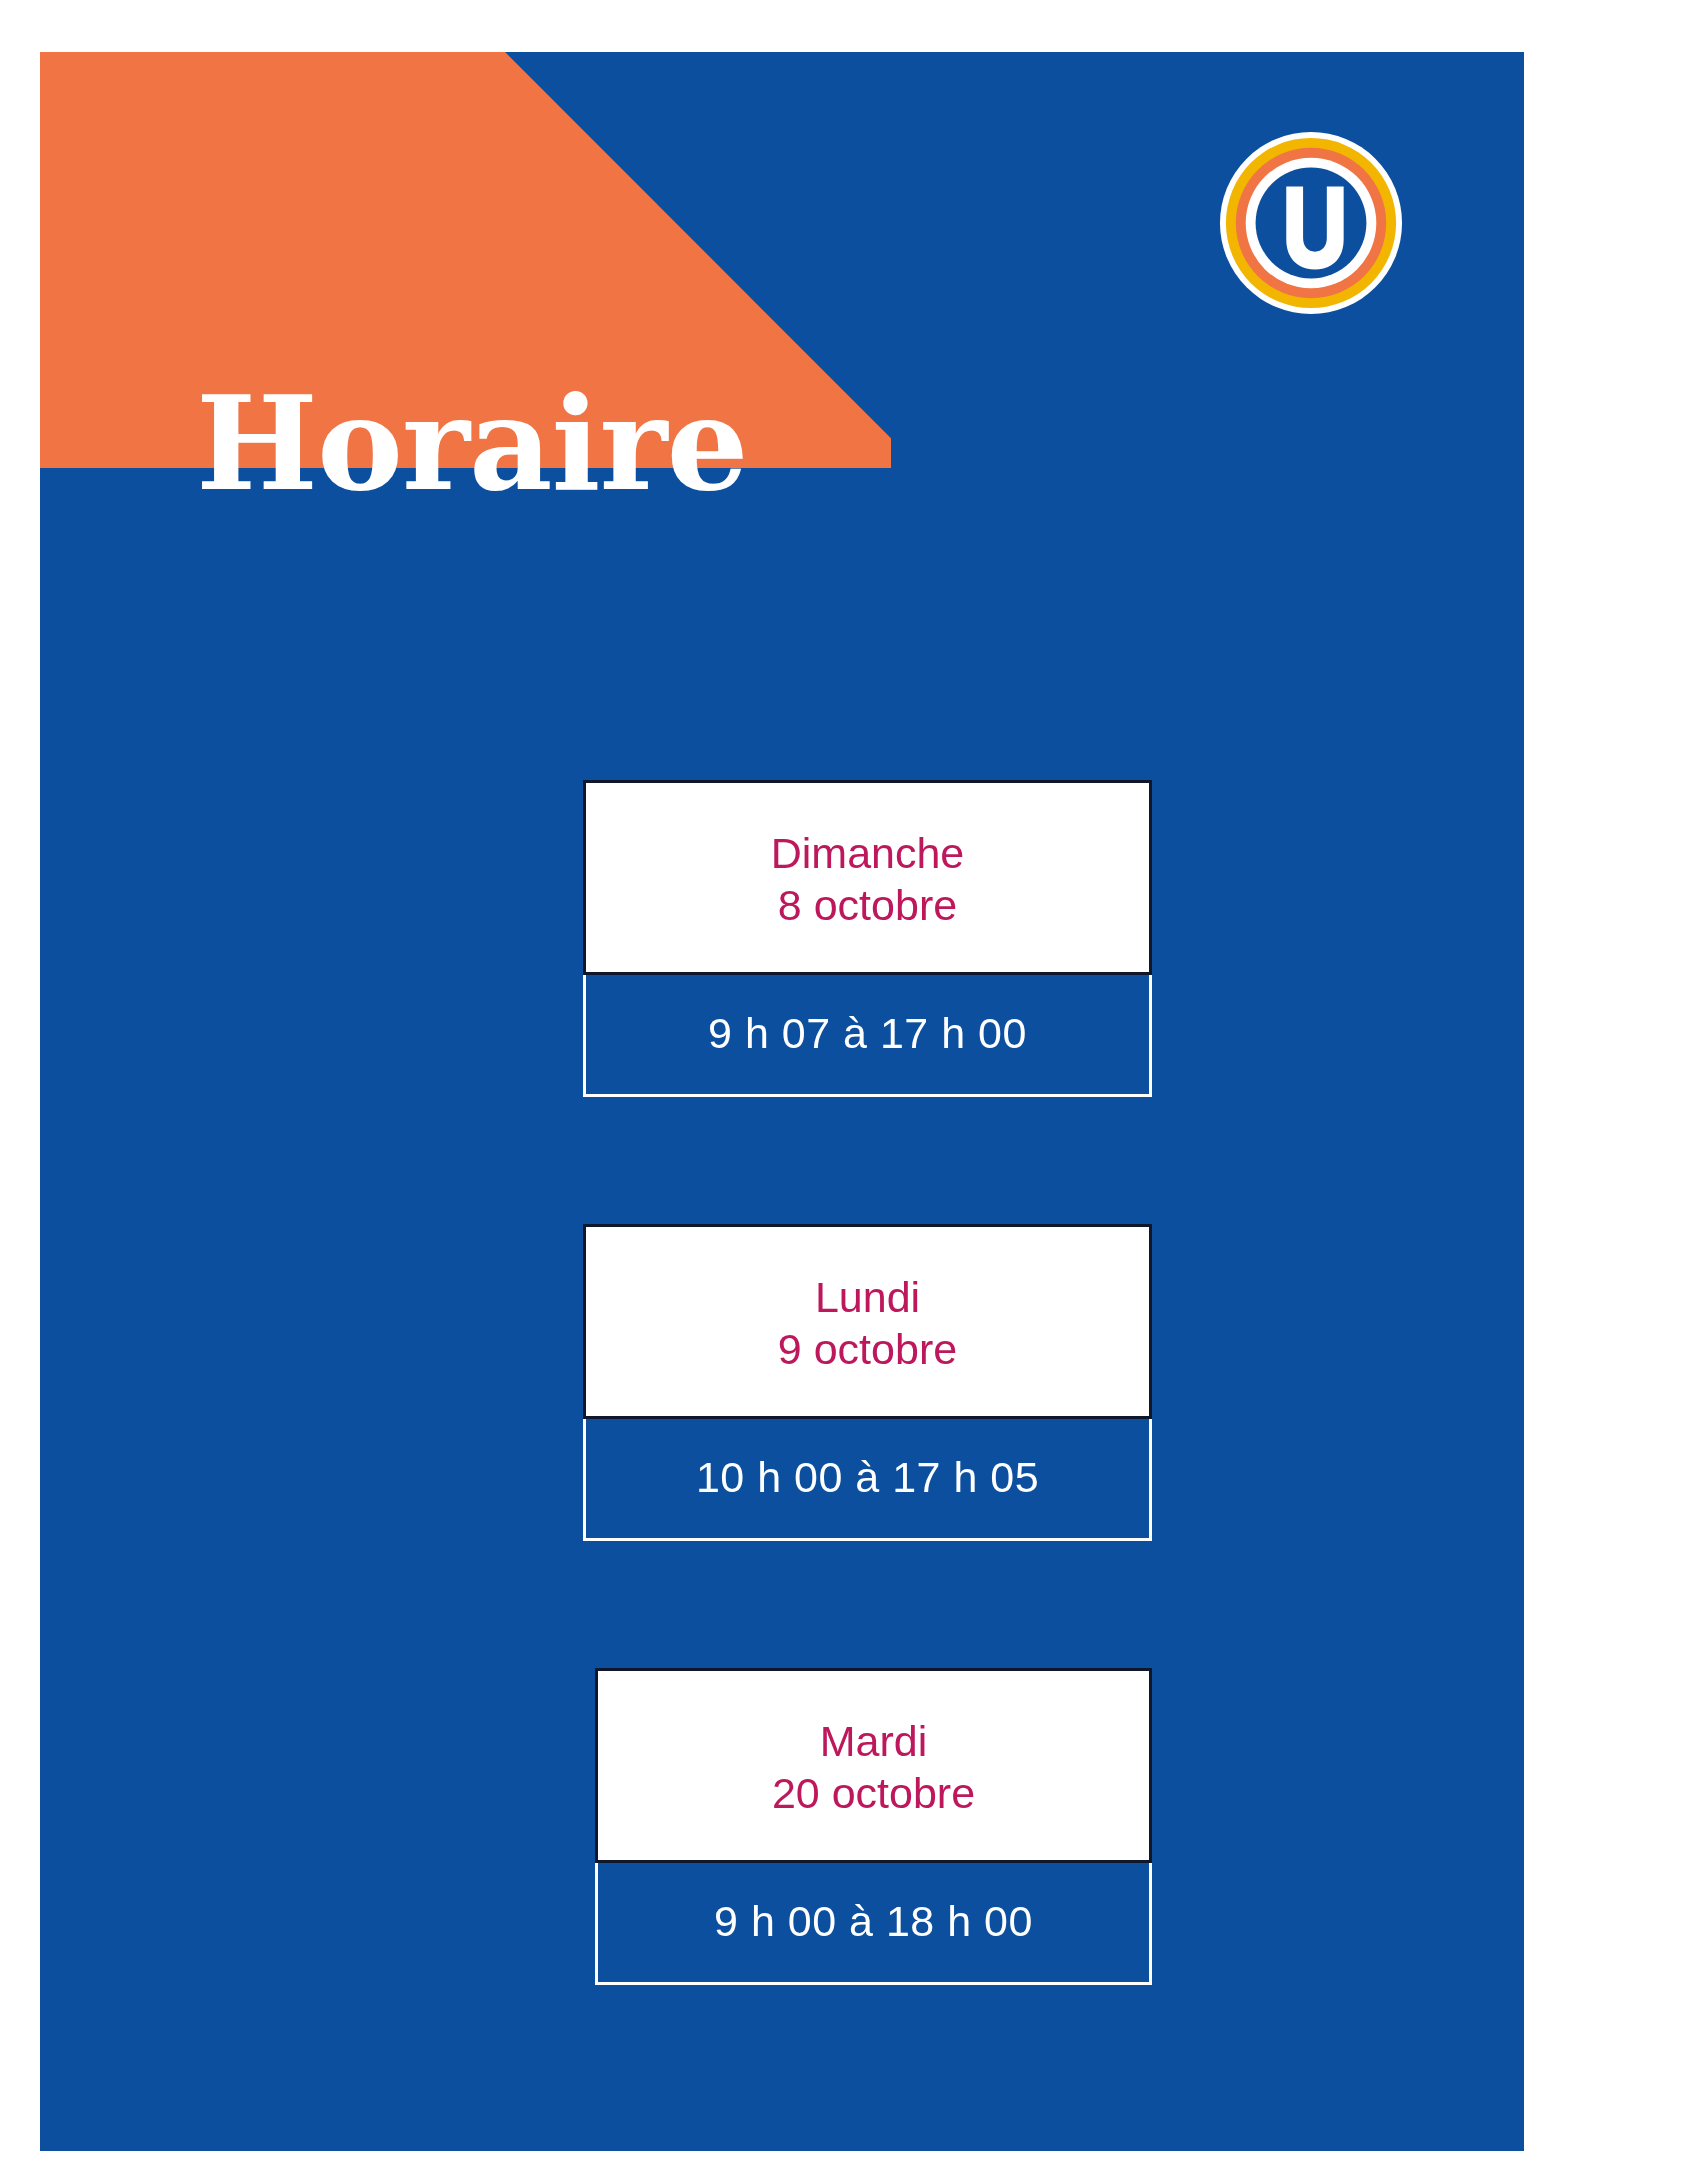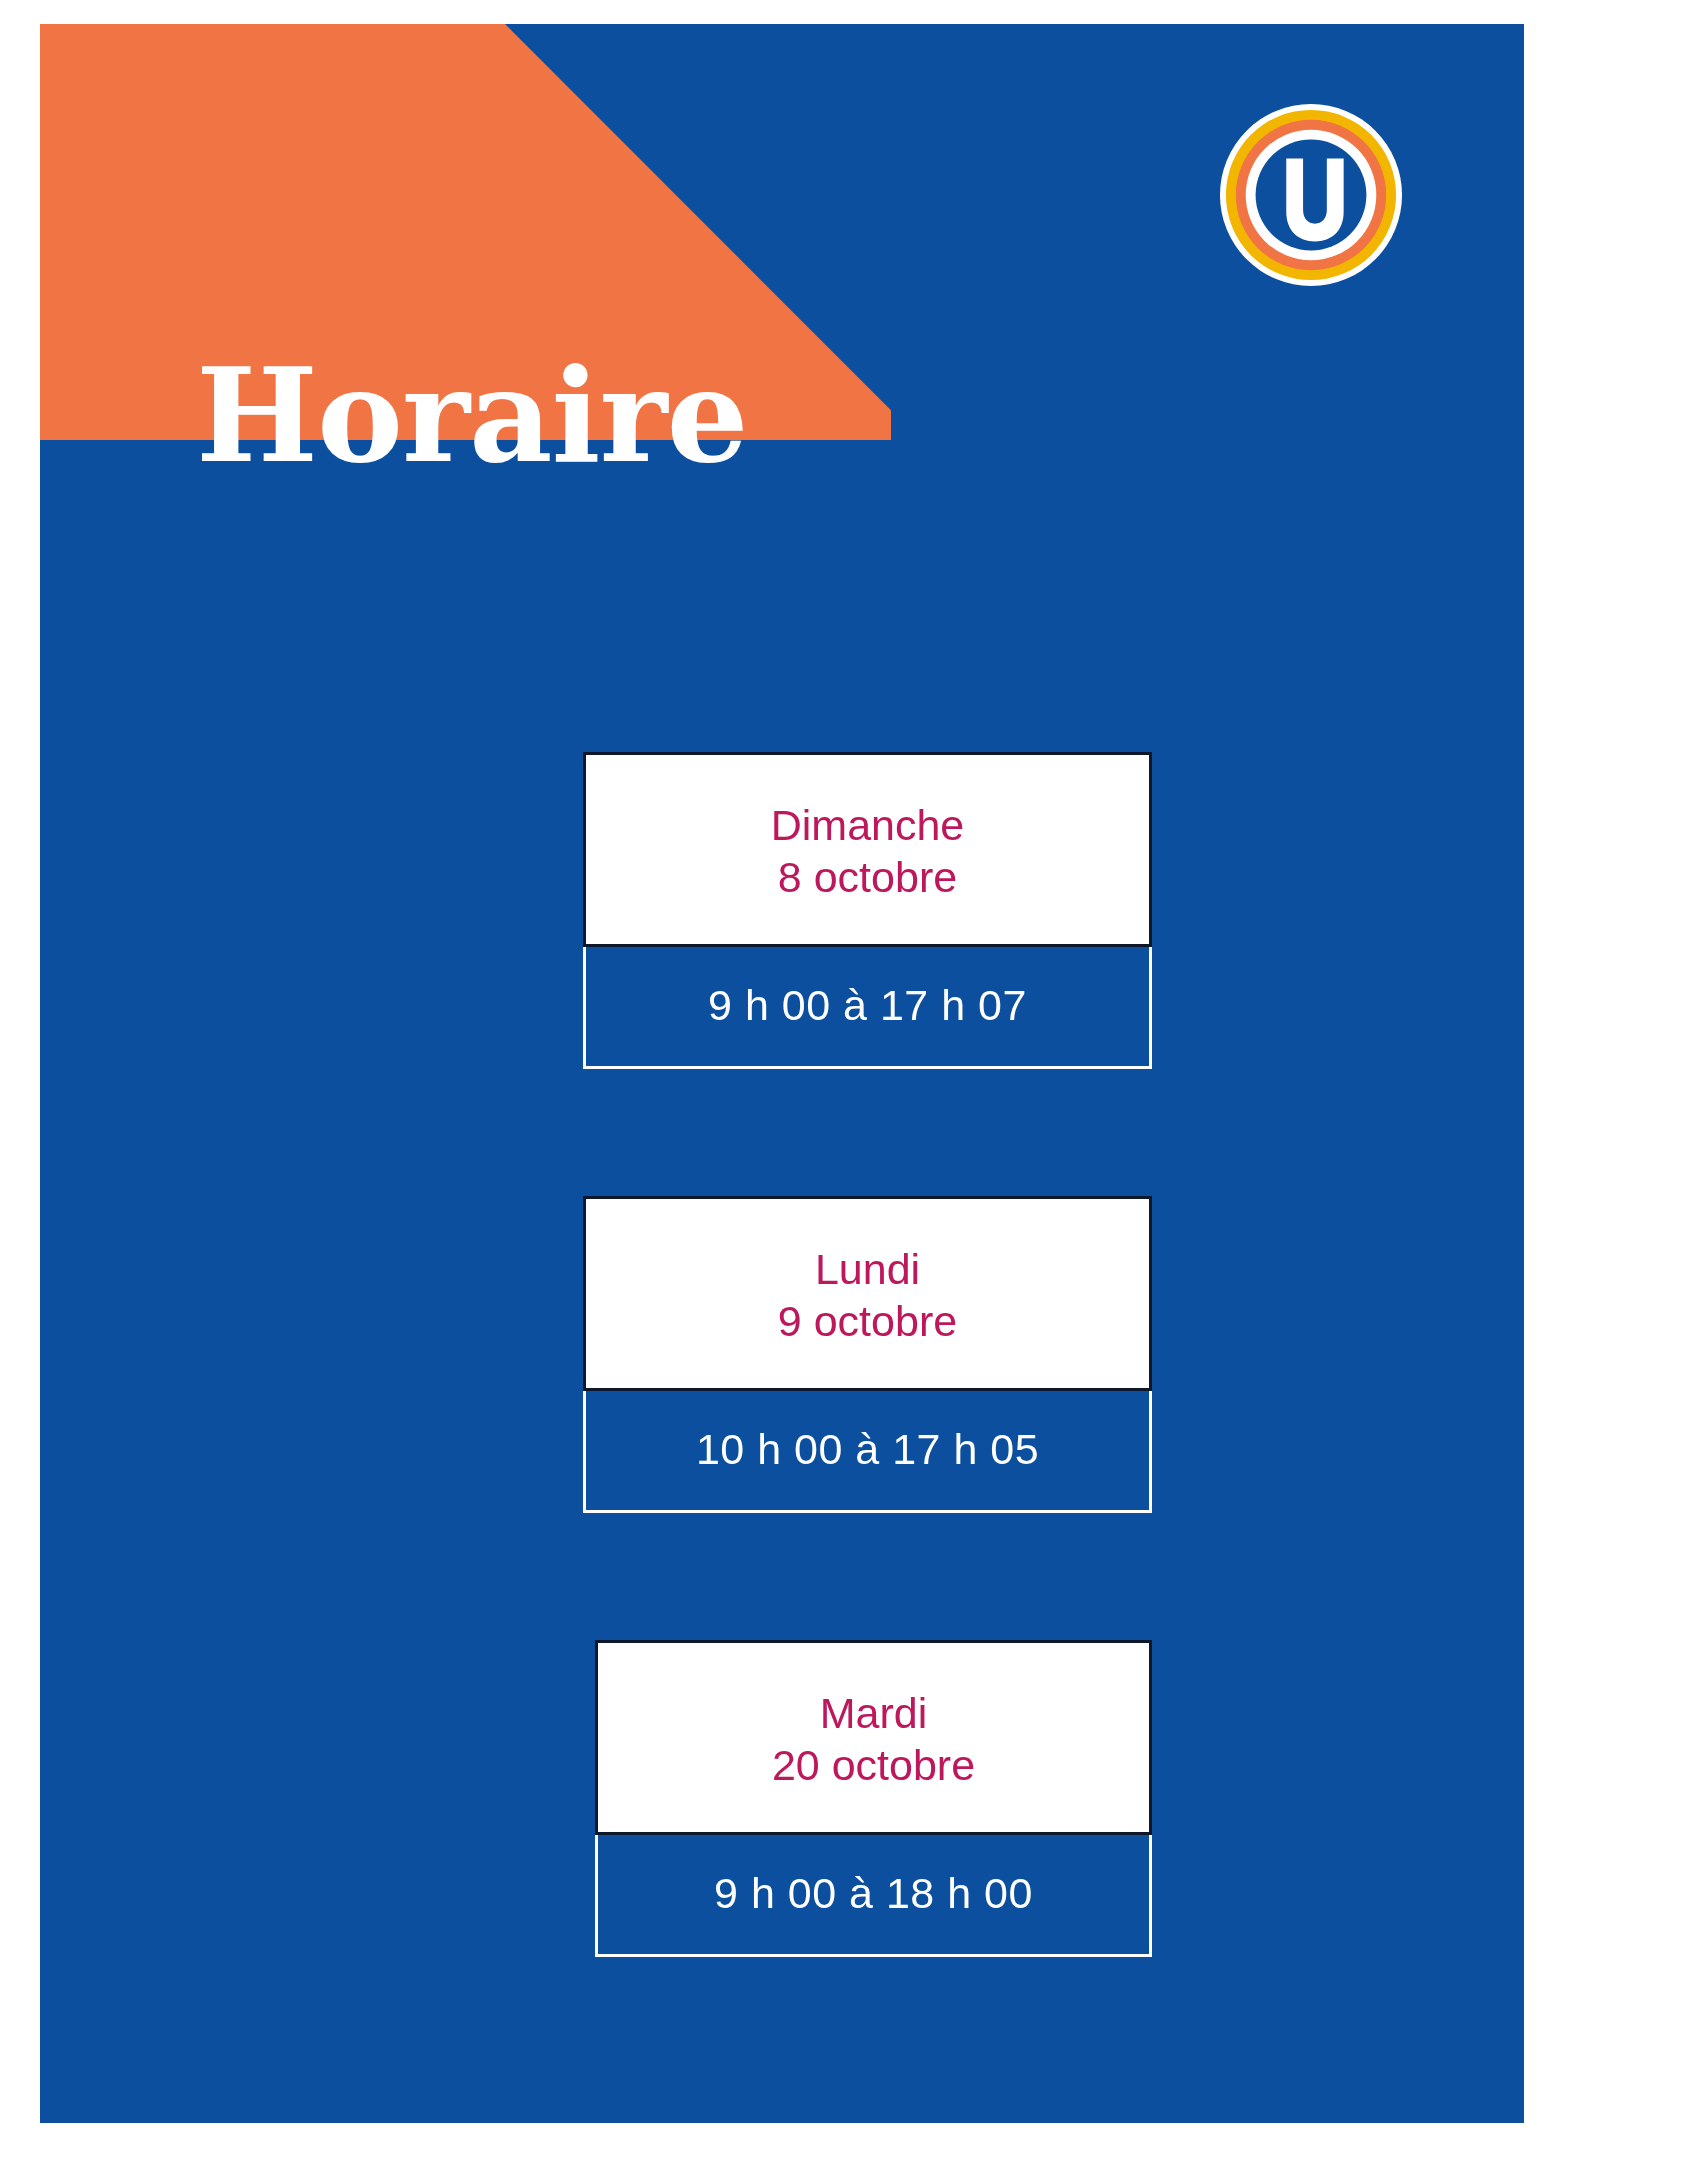--- a/index.html
+++ b/index.html
@@ -10,21 +10,21 @@
   body {
     width: 1683px;
     height: 2178px;
     font-family: "Liberation Sans", sans-serif;
     overflow: hidden;
   }
 
   .poster {
     position: absolute;
     left: 40px;
-    top: 24px;
+    top: 52px;
     width: 1484px;
     height: 2099px;
     background: #0b4f9e;
     overflow: hidden;
   }
 
   
   .corner-banner {
     position: absolute;
     left: 0;
@@ -137,21 +137,21 @@
     <div class="title-main">Horaire</div>
   </div>
 
   <div class="cards">
 
     <div class="card">
       <div class="card-head">
         <div class="card-day">Dimanche</div>
         <div class="card-date">8 octobre</div>
       </div>
-      <div class="card-hours">9 h 00 à 17 h 07</div>
+      <div class="card-hours">9 h 07 à 17 h 00</div>
     </div>
 
     <div class="card">
       <div class="card-head">
         <div class="card-day">Lundi</div>
         <div class="card-date">9 octobre</div>
       </div>
       <div class="card-hours">10 h 00 à 17 h 05</div>
     </div>
 

